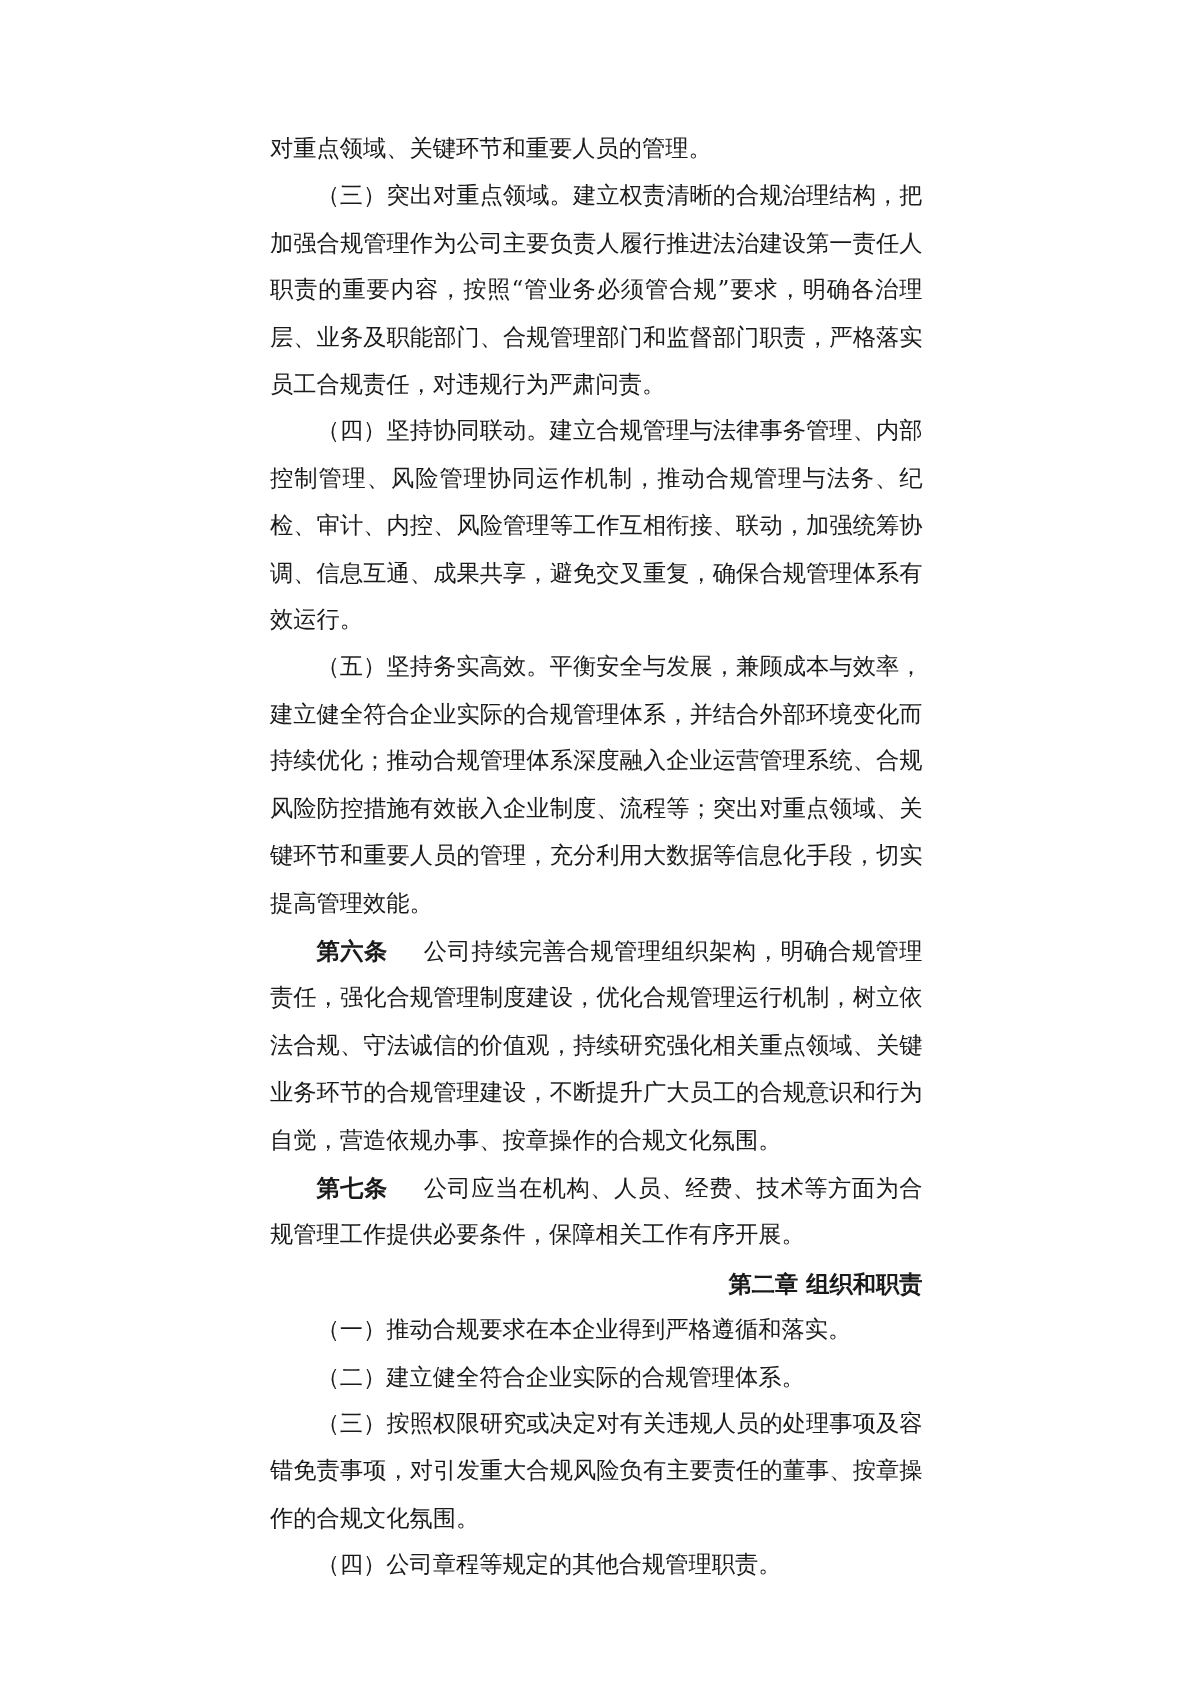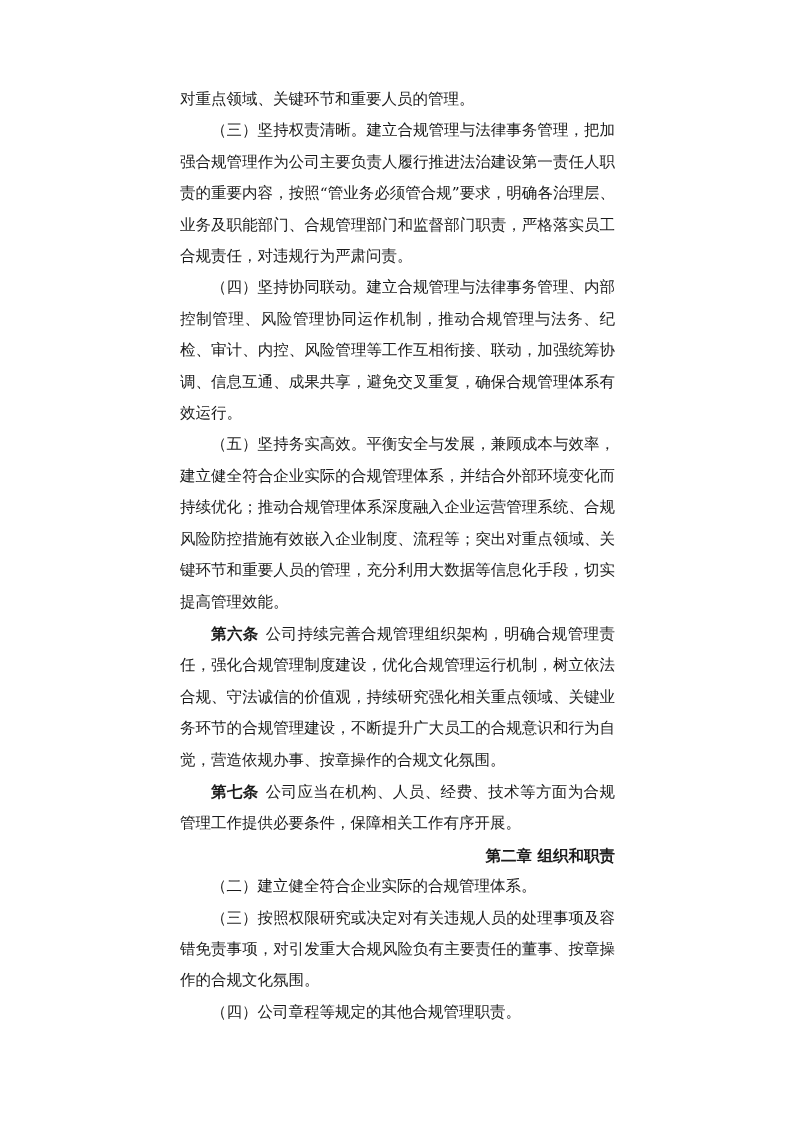--- a/index.html
+++ b/index.html
@@ -33,32 +33,33 @@
   .doc-body p.para-indent {
     text-indent: 31px;
   }
   .doc-body p.chapter-heading {
     text-indent: 0;
     text-align: right;
     font-weight: bold;
   }
   .doc-body .lead {
     font-weight: bold;
-    margin-right: 7px;
+    margin-right: 24px;
   }
 </style>
 </head>
 <body>
 
 <div class="page">
   <div class="doc-body">
       <p class="para-flush">对重点领域、关键环节和重要人员的管理。</p>
-      <p class="para-indent">（三）坚持权责清晰。建立合规管理与法律事务管理，把加强合规管理作为公司主要负责人履行推进法治建设第一责任人职责的重要内容，按照“管业务必须管合规”要求，明确各治理层、业务及职能部门、合规管理部门和监督部门职责，严格落实员工合规责任，对违规行为严肃问责。</p>
+      <p class="para-indent">（三）突出对重点领域。建立权责清晰的合规治理结构，把加强合规管理作为公司主要负责人履行推进法治建设第一责任人职责的重要内容，按照“管业务必须管合规”要求，明确各治理层、业务及职能部门、合规管理部门和监督部门职责，严格落实员工合规责任，对违规行为严肃问责。</p>
       <p class="para-indent">（四）坚持协同联动。建立合规管理与法律事务管理、内部控制管理、风险管理协同运作机制，推动合规管理与法务、纪检、审计、内控、风险管理等工作互相衔接、联动，加强统筹协调、信息互通、成果共享，避免交叉重复，确保合规管理体系有效运行。</p>
       <p class="para-indent">（五）坚持务实高效。平衡安全与发展，兼顾成本与效率，建立健全符合企业实际的合规管理体系，并结合外部环境变化而持续优化；推动合规管理体系深度融入企业运营管理系统、合规风险防控措施有效嵌入企业制度、流程等；突出对重点领域、关键环节和重要人员的管理，充分利用大数据等信息化手段，切实提高管理效能。</p>
       <p class="para-indent"><span class="lead">第六条</span>公司持续完善合规管理组织架构，明确合规管理责任，强化合规管理制度建设，优化合规管理运行机制，树立依法合规、守法诚信的价值观，持续研究强化相关重点领域、关键业务环节的合规管理建设，不断提升广大员工的合规意识和行为自觉，营造依规办事、按章操作的合规文化氛围。</p>
       <p class="para-indent"><span class="lead">第七条</span>公司应当在机构、人员、经费、技术等方面为合规管理工作提供必要条件，保障相关工作有序开展。</p>
       <p class="chapter-heading">第二章 组织和职责</p>
+      <p class="para-indent">（一）推动合规要求在本企业得到严格遵循和落实。</p>
       <p class="para-indent">（二）建立健全符合企业实际的合规管理体系。</p>
       <p class="para-indent">（三）按照权限研究或决定对有关违规人员的处理事项及容错免责事项，对引发重大合规风险负有主要责任的董事、按章操作的合规文化氛围。</p>
       <p class="para-indent">（四）公司章程等规定的其他合规管理职责。</p>
     </div>
 </div>
 
 </body></html>

